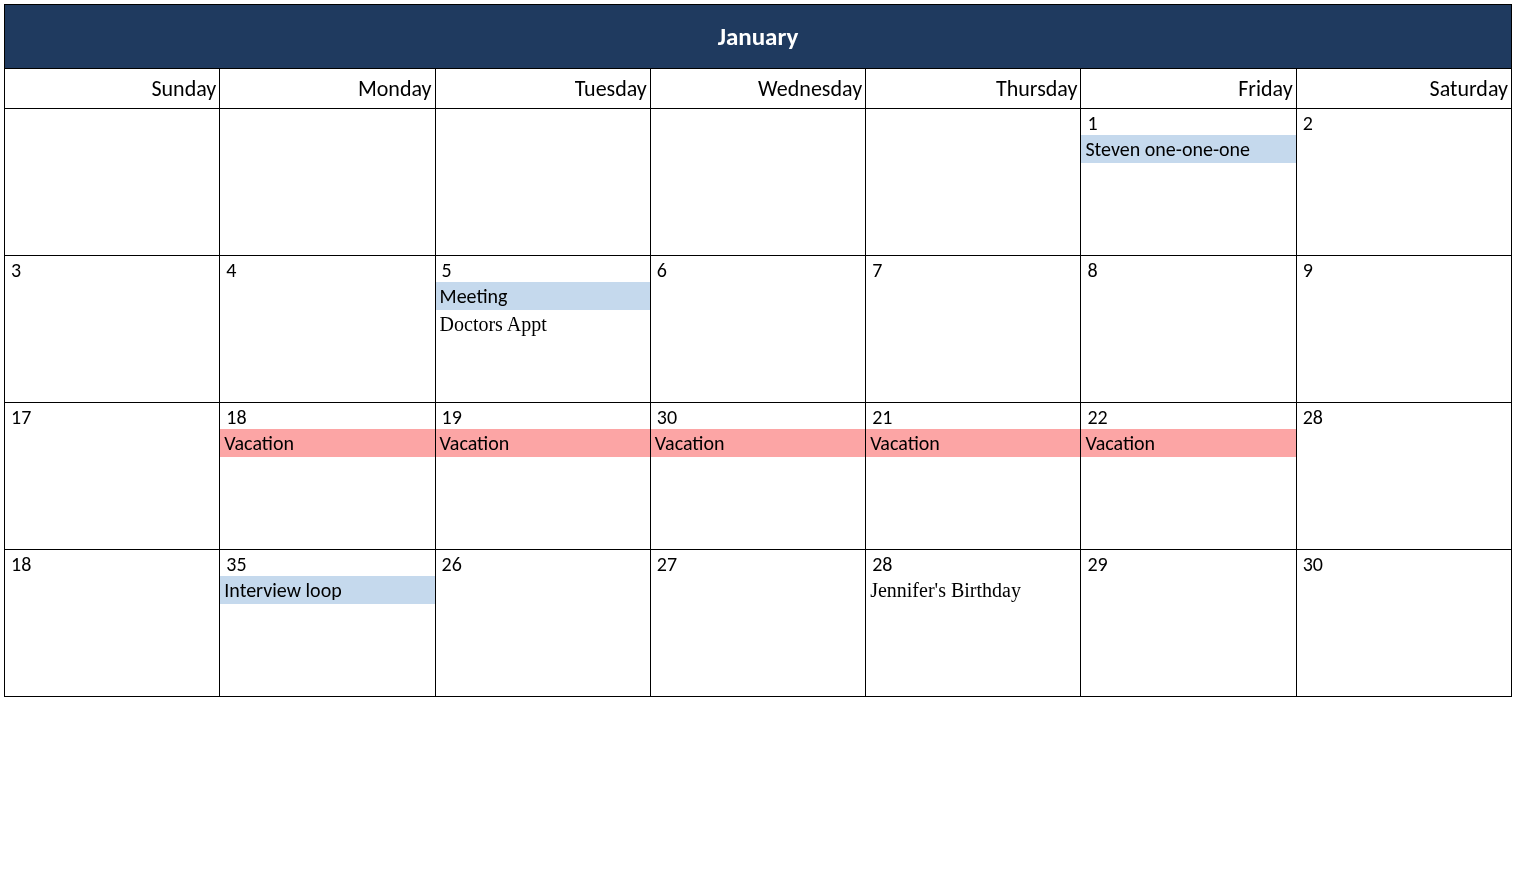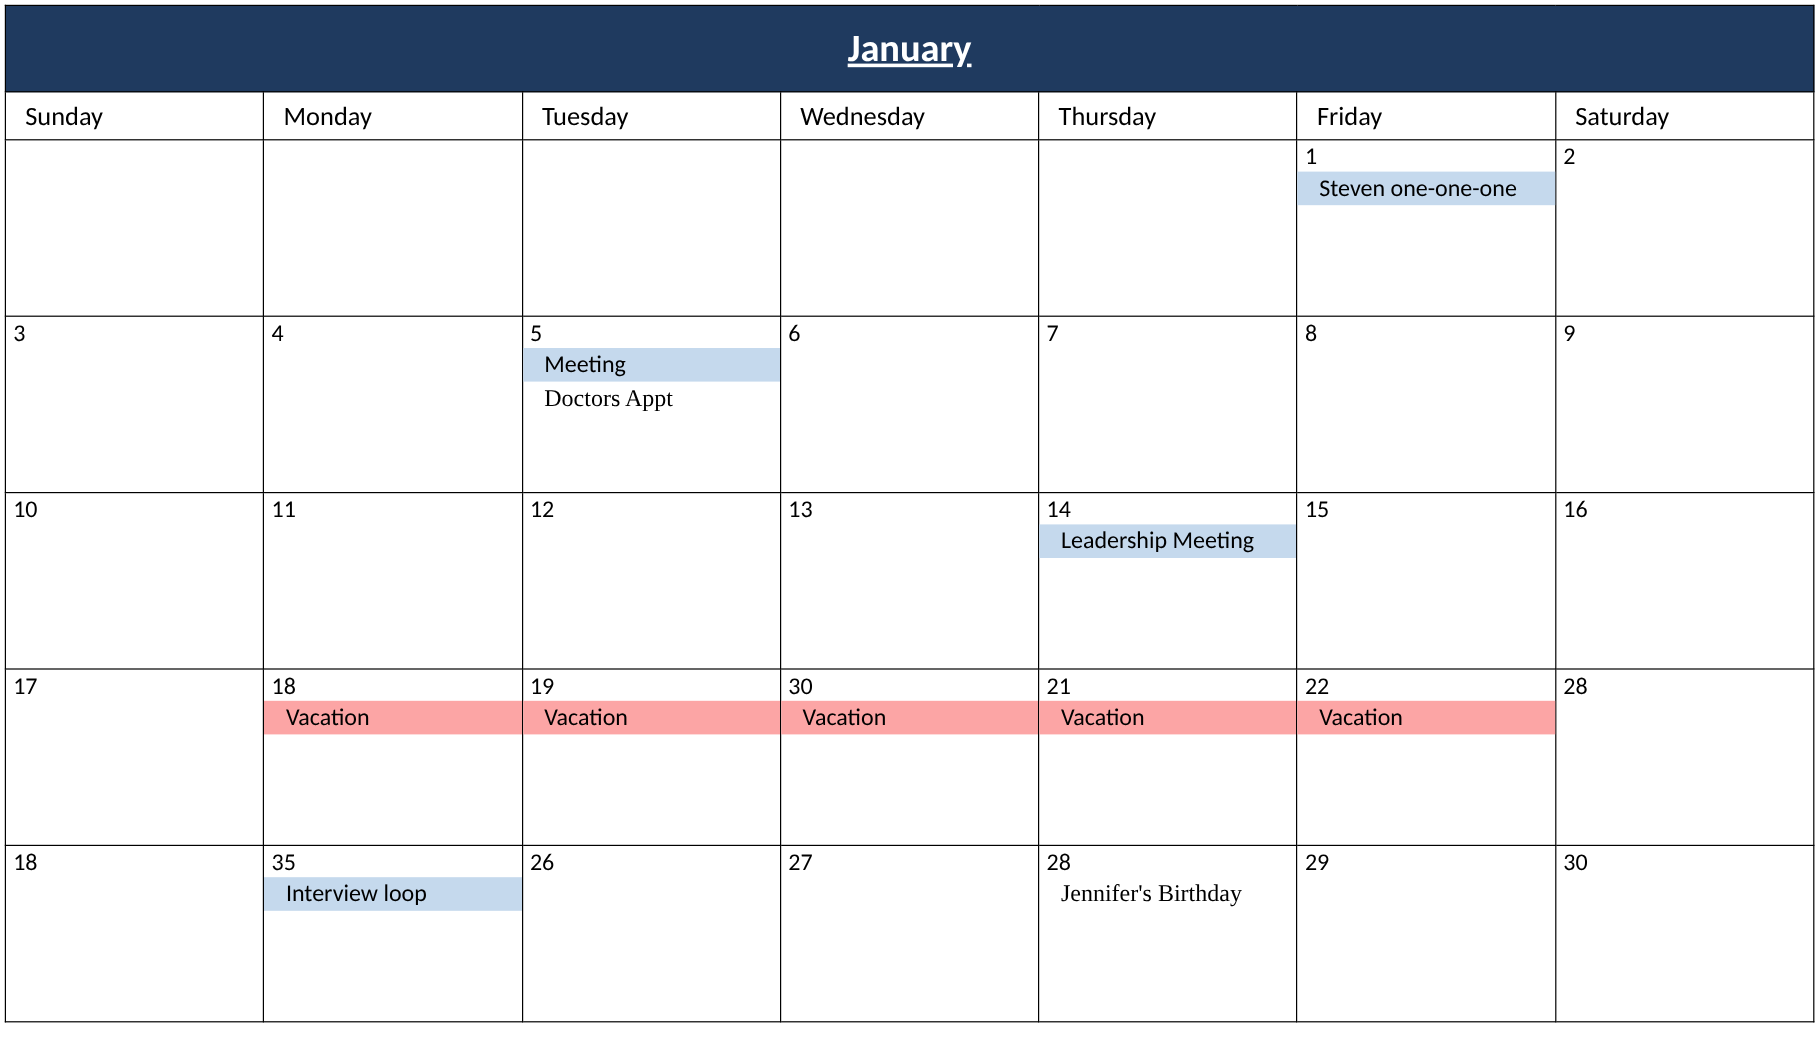--- a/index.html
+++ b/index.html
@@ -14,50 +14,49 @@
     }
     .calendar {
       width: 100%;
       border-collapse: collapse;
       table-layout: fixed;
     }
     .month-header {
       background: #1f3a5f;
       color: #ffffff;
       text-align: center;
-      font-size: 32px;
+      font-size: 25px;
       font-weight: 600;
       padding: 16px 0;
       border: 1px solid #000;
-      text-decoration: underline;
     }
     .day-header {
-      text-align: left;
+      text-align: right;
       font-size: 22px;
       font-weight: 400;
-      padding: 6px 16px;
+      padding: 6px 3px;
       border: 1px solid #000;
       background: #ffffff;
     }
     .day-cell {
       border: 1px solid #000;
       vertical-align: top;
       height: 147px;
       padding: 0;
       position: relative;
     }
     .day-number {
       font-size: 20px;
       padding: 2px 6px 0 6px;
       text-align: left;
       line-height: 1.2;
     }
     .event {
       font-size: 20px;
-      padding: 1px 18px;
+      padding: 1px 4px;
       margin: 0;
       line-height: 1.3;
     }
     .event-blue {
       background: #c5d9ed;
     }
     .event-peach {
       background: #fca5a5;
     }
     .event-plain {
@@ -118,44 +117,20 @@
         </td>
         <td class="day-cell">
           <div class="day-number">8</div>
         </td>
         <td class="day-cell">
           <div class="day-number">9</div>
         </td>
       </tr>
       <tr>
         <td class="day-cell">
-          <div class="day-number">10</div>
-        </td>
-        <td class="day-cell">
-          <div class="day-number">11</div>
-        </td>
-        <td class="day-cell">
-          <div class="day-number">12</div>
-        </td>
-        <td class="day-cell">
-          <div class="day-number">13</div>
-        </td>
-        <td class="day-cell">
-          <div class="day-number">14</div>
-          <div class="event event-blue">Leadership Meeting</div>
-        </td>
-        <td class="day-cell">
-          <div class="day-number">15</div>
-        </td>
-        <td class="day-cell">
-          <div class="day-number">16</div>
-        </td>
-      </tr>
-      <tr>
-        <td class="day-cell">
           <div class="day-number">17</div>
         </td>
         <td class="day-cell">
           <div class="day-number">18</div>
           <div class="event event-peach">Vacation</div>
         </td>
         <td class="day-cell">
           <div class="day-number">19</div>
           <div class="event event-peach">Vacation</div>
         </td>

